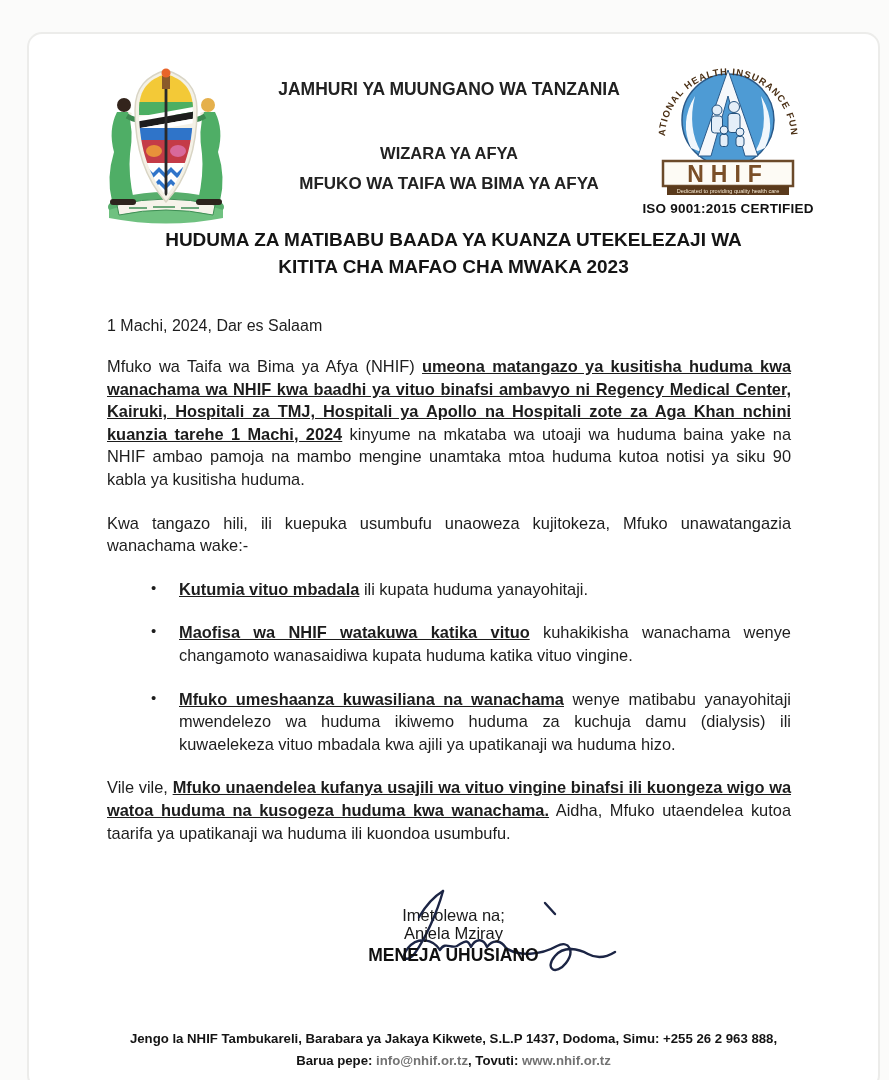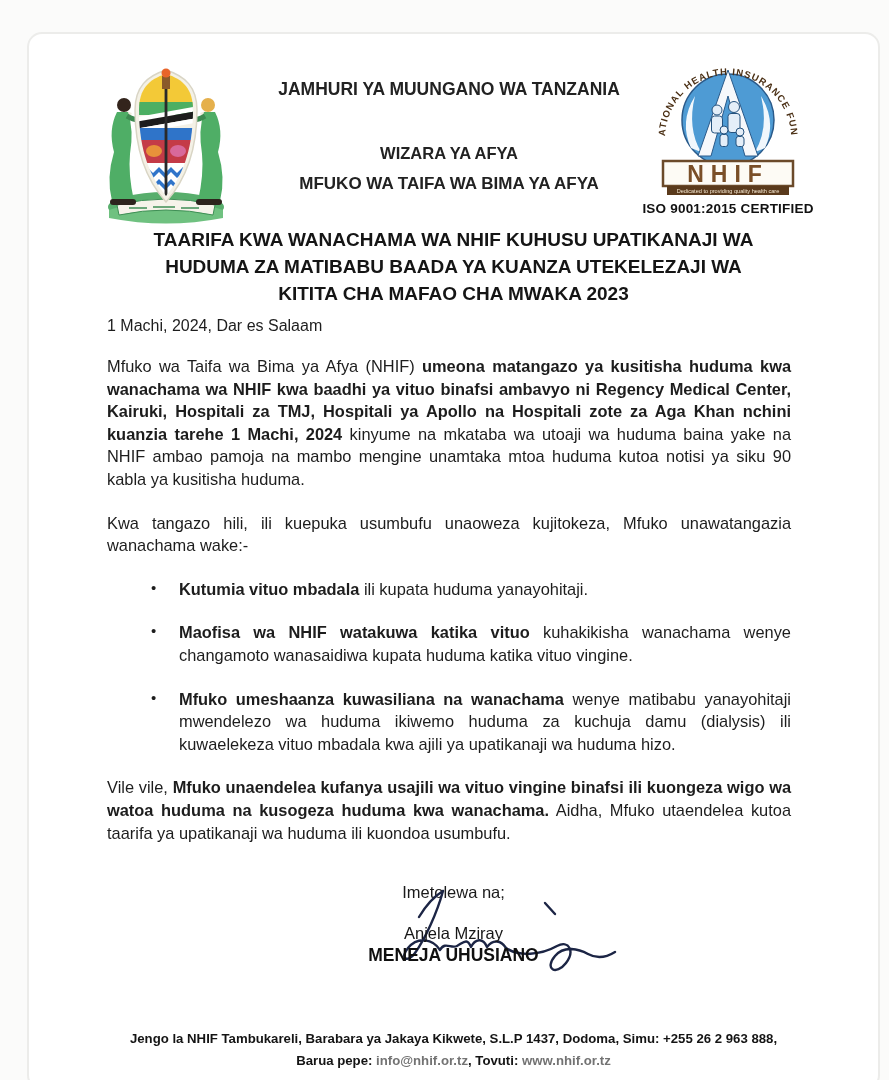--- a/index.html
+++ b/index.html
@@ -28,23 +28,23 @@
   
   .doc-title{position:absolute;left:0;right:0;top:192px;text-align:center;
     font-weight:bold;font-size:19px;line-height:27px;color:#151515;}
   .dateline{position:absolute;left:78px;top:283px;font-size:16px;color:#1d1d1d;}
   .body-copy{position:absolute;left:78px;top:321px;width:684px;
     font-size:16.4px;line-height:22.6px;text-align:justify;color:#1d1d1d;}
   .body-copy p{margin:0 0 21px 0;}
   .body-copy ul{margin:0 0 21px 0;padding:0 0 0 62px;list-style:none;}
   .body-copy li{position:relative;margin:0 0 21px 0;padding:0 0 0 10px;}
   .body-copy li::before{content:"•";position:absolute;left:-18px;top:-1px;font-size:15px;}
-  b{font-weight:bold;}
+  b{font-weight:bold;text-decoration:underline;}
   
-  .issued-by{position:absolute;left:0;right:0;top:849px;text-align:center;font-size:16.5px;}
+  .issued-by{position:absolute;left:0;right:0;top:872px;text-align:center;font-size:16.5px;}
   .signature-svg{position:absolute;left:330px;top:843px;width:262px;height:114px;}
   .sig-name{position:absolute;left:0;right:0;top:890px;text-align:center;font-size:16.5px;color:#161616;}
   .sig-role{position:absolute;left:0;right:0;top:911px;text-align:center;
     font-weight:bold;font-size:17.5px;
     text-decoration-thickness:2px;text-underline-offset:3px;color:#101010;}
   
   .page-footer{position:absolute;left:0;right:0;top:994px;text-align:center;
     font-weight:bold;font-size:13.2px;line-height:22px;color:#141414;}
   .page-footer a{color:#737373;cursor:pointer;}
 </style>
@@ -135,21 +135,20 @@
       <rect x="28" y="113" width="130" height="25" fill="#fdfbf5" stroke="#6b4a2a" stroke-width="2.5"></rect>
       <text x="93" y="133.5" text-anchor="middle" font-size="23" font-weight="bold" fill="#7a4f28" letter-spacing="7" font-family="Liberation Sans, sans-serif">NHIF</text>
 
       <rect x="32" y="138" width="122" height="9" fill="#5a3a1c"></rect>
       <text x="93" y="145" text-anchor="middle" font-size="5.6" fill="#f3e6d0" font-family="Liberation Sans, sans-serif">Dedicated to providing quality health care</text>
     </svg>
     <div class="iso-line">ISO 9001:2015 CERTIFIED</div>
   </div>
 
   <div class="doc-title">
-    <div>TAARIFA KWA WANACHAMA WA NHIF KUHUSU UPATIKANAJI WA</div>
     <div>HUDUMA ZA MATIBABU BAADA YA KUANZA UTEKELEZAJI WA</div>
     <div>KITITA CHA MAFAO CHA MWAKA 2023</div>
   </div>
 
   <div class="dateline">1 Machi, 2024, Dar es Salaam</div>
 
   <div class="body-copy">
     <p><span>Mfuko wa Taifa wa Bima ya Afya (NHIF) </span><b>umeona matangazo ya kusitisha huduma kwa wanachama wa NHIF kwa baadhi ya vituo binafsi ambavyo ni Regency Medical Center, Kairuki, Hospitali za TMJ, Hospitali ya Apollo na Hospitali zote za Aga Khan nchini kuanzia tarehe 1 Machi, 2024</b><span> kinyume na mkataba wa utoaji wa huduma baina yake na NHIF ambao pamoja na mambo mengine unamtaka mtoa huduma kutoa notisi ya siku 90 kabla ya kusitisha huduma.</span></p>
 
     <p>Kwa tangazo hili, ili kuepuka usumbufu unaoweza kujitokeza, Mfuko unawatangazia wanachama wake:-</p>

